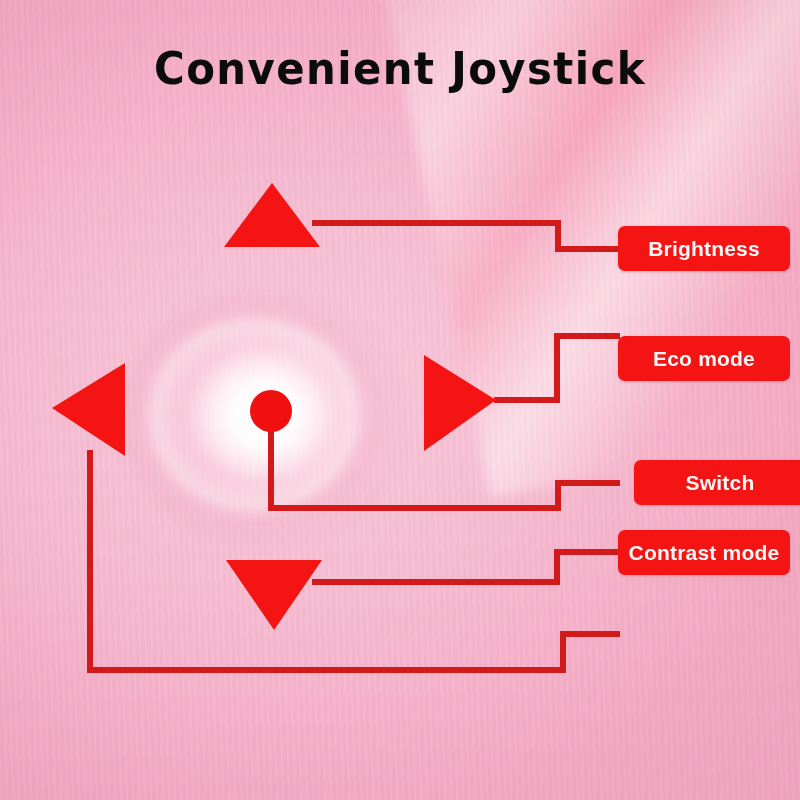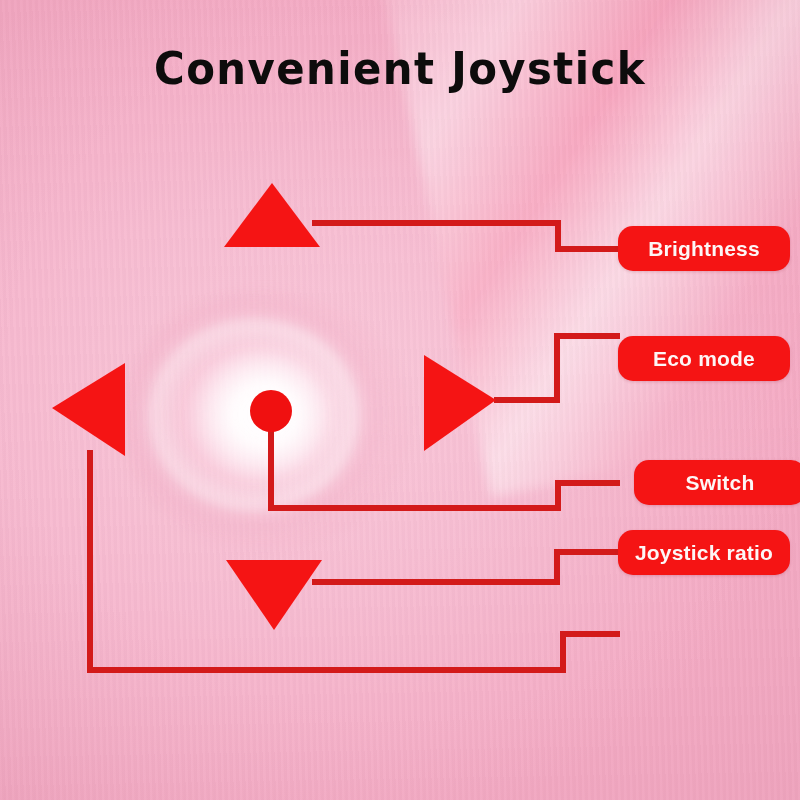--- a/index.html
+++ b/index.html
@@ -129,21 +129,21 @@
     transform: scaleX(0.93);
   }
 
   
   .callout {
     position: absolute;
     display: flex;
     align-items: center;
     justify-content: center;
     background: #f51414;
-    border-radius: 15px;
+    border-radius: 7px;
     color: #fdf6f6;
     font-family: "Liberation Sans", sans-serif;
     font-weight: bold;
     font-size: 21px;
     letter-spacing: 0.2px;
     white-space: nowrap;
     box-shadow: 0 1px 3px rgba(150,30,60,0.22);
   }
 </style>
 </head>
@@ -188,17 +188,17 @@
 
   <div class="callout" style="left:618px; top:313px; width:172px; height:45px;margin-top:23px;">
     <span>Eco mode</span>
   </div>
 
   <div class="callout" style="left:634px; top:460px; width:172px; height:45px;">
     <span>Switch</span>
   </div>
 
   <div class="callout" style="left:618px; top:530px; width:172px; height:45px;">
-    <span>Joystick ratio</span>
+    <span>Contrast mode</span>
   </div>
 
 
 </div>
 
 </body></html>

